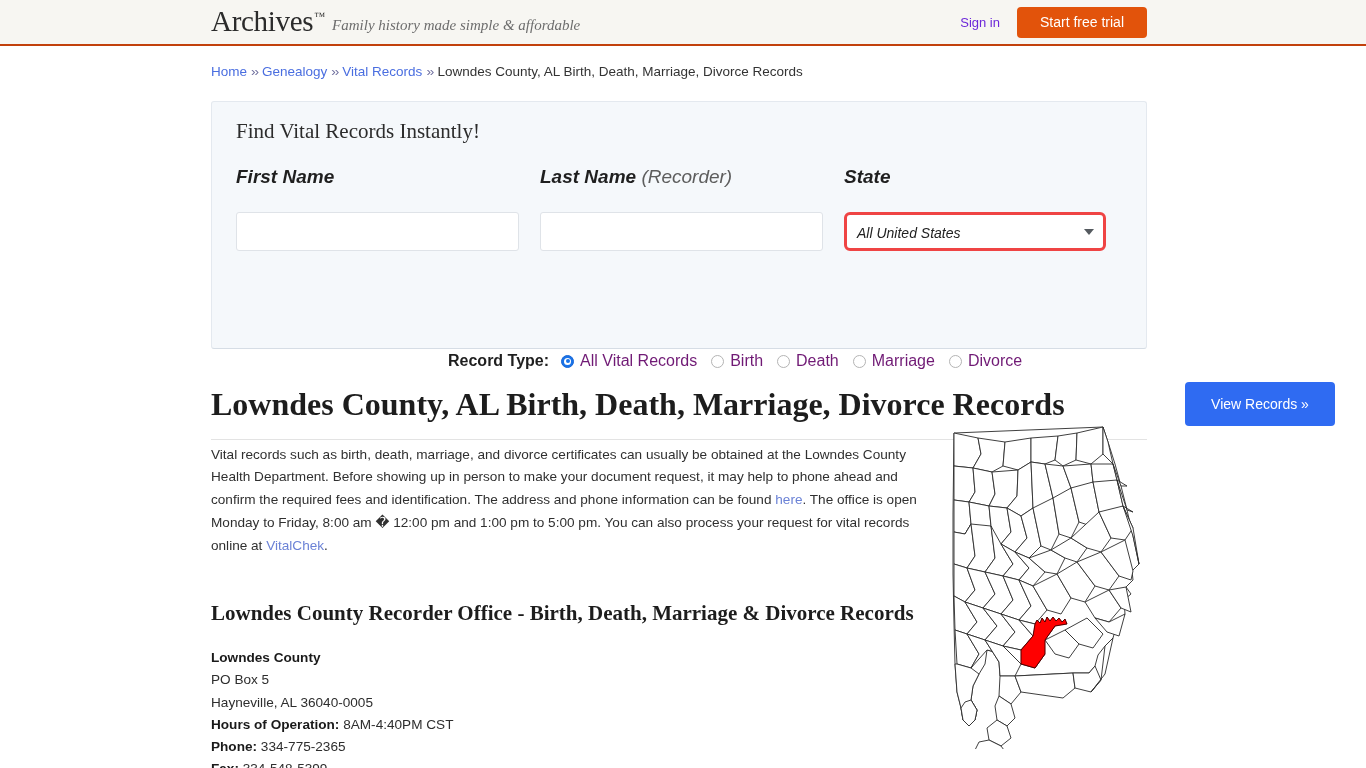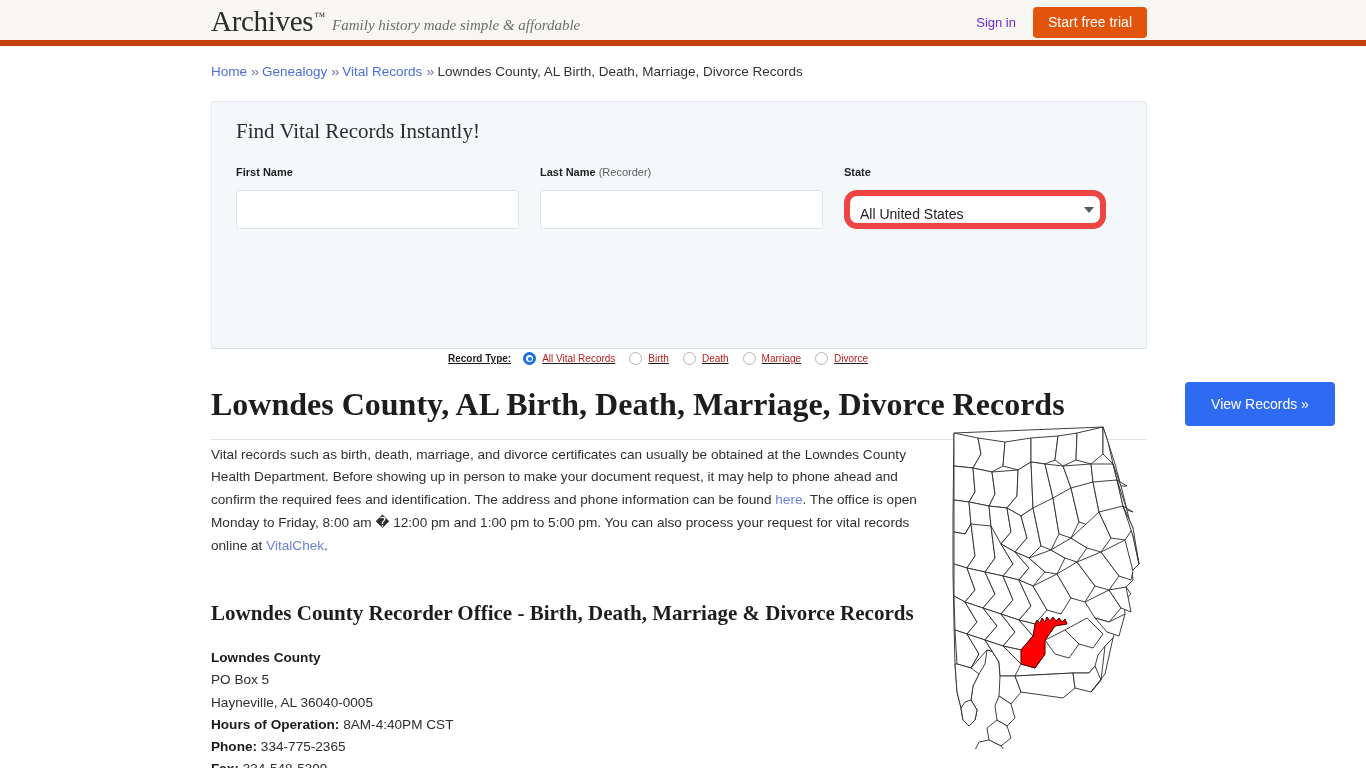--- a/index.html
+++ b/index.html
@@ -9,21 +9,21 @@
     overflow: hidden;
     background: #ffffff;
     font-family: "Liberation Sans", sans-serif;
     -webkit-font-smoothing: antialiased;
   }
 
   
   .site-header {
     height: 46px;
     background: #f7f6f2;
-    border-bottom: 6px solid #c2410c;
+    border-bottom: 2px solid #c2410c;
     position: relative;
   }
   .header-inner {
     width: 1366px; height: 45px;
     position: relative;
   }
   .brand {
     position: absolute;
     left: 211px; top: 7px;
     display: flex;
@@ -63,21 +63,21 @@
   .signin-link {
     color: #6d28d9;
     font-size: 13px;
     text-decoration: none;
     cursor: pointer;
   }
   .trial-button {
     background: #e2530b;
     color: #ffffff;
     font-size: 14px;
-    padding: 8px 15px 9px;
+    padding: 8px 23px 9px;
     border: none;
     border-radius: 4px;
     cursor: pointer;
     font-family: "Liberation Sans", sans-serif;
     line-height: 1;
   }
 
   
   .breadcrumb {
     position: absolute;
@@ -120,26 +120,27 @@
     position: absolute;
     left: 24px; top: 64px;
     width: 888px;
     display: flex;
   }
   .field { position: relative; }
   .field.fn { width: 283px; margin-right: 21px; }
   .field.ln { width: 283px; margin-right: 21px; }
   .field.st { width: 262px; }
   .field-label {
-    font-size: 11px;
+    font-size: 19px;
     font-weight: bold;
     color: #1f1f1f;
     display: block;
-    margin-bottom: 12px;
-    white-space: nowrap;
+    margin-bottom: 24px;
+    white-space: nowrap;
+    font-style: italic;
   }
   .field-label .req {
     font-weight: normal;
     color: #5d5d5d;
   }
   .text-input {
     width: 100%;
     height: 39px;
     border: 1px solid #dfe3e8;
     border-radius: 3px;
@@ -147,50 +148,50 @@
     font-size: 14px;
     padding: 0 10px;
     color: #222;
     font-family: "Liberation Sans", sans-serif;
     outline: none;
   }
   .select-wrap { position: relative; width: 100%; }
   .select-box {
     width: 100%;
     height: 39px;
-    border: 6px solid #ef4444;
-    border-radius: 13px;
+    border: 3px solid #ef4444;
+    border-radius: 6px;
     background: #ffffff;
     font-size: 14px;
     color: #222222;
     line-height: 37px;
     padding: 0 28px 0 10px;
     cursor: pointer;
     overflow: hidden;
     white-space: nowrap;
+    font-style: italic;
   }
   .select-caret {
     position: absolute;
     right: 12px; top: 17px;
     width: 0; height: 0;
     border-left: 5px solid transparent;
     border-right: 5px solid transparent;
     border-top: 6px solid #555a5f;
     pointer-events: none;
   }
 
   
   .record-type-row {
     position: absolute;
     left: 236px; top: 250px;
     display: flex;
     align-items: center;
-    font-size: 10px;
+    font-size: 16px;
     color: #1f1f1f;
-    text-decoration: underline;
   }
   .rt-label {
     font-weight: bold;
     margin-right: 12px;
     white-space: nowrap;
   }
   .radio-item {
     display: flex;
     align-items: center;
     margin-right: 14px;
@@ -228,21 +229,21 @@
     background: #ffffff;
   }
   .radio-dot.checked .inner {
     position: absolute;
     left: 3.5px; top: 3.5px;
     width: 4px; height: 4px;
     border-radius: 50%;
     background: #1a73e8;
     z-index: 2;
   }
-  .radio-text { color: #b91c1c; }
+  .radio-text { color: #701a75; }
 
   
   .view-records-btn {
     position: absolute;
     left: 973px; top: 280px;
     width: 150px; height: 44px;
     background: #2f6bf2;
     color: #ffffff;
     border: none;
     border-radius: 4px;

